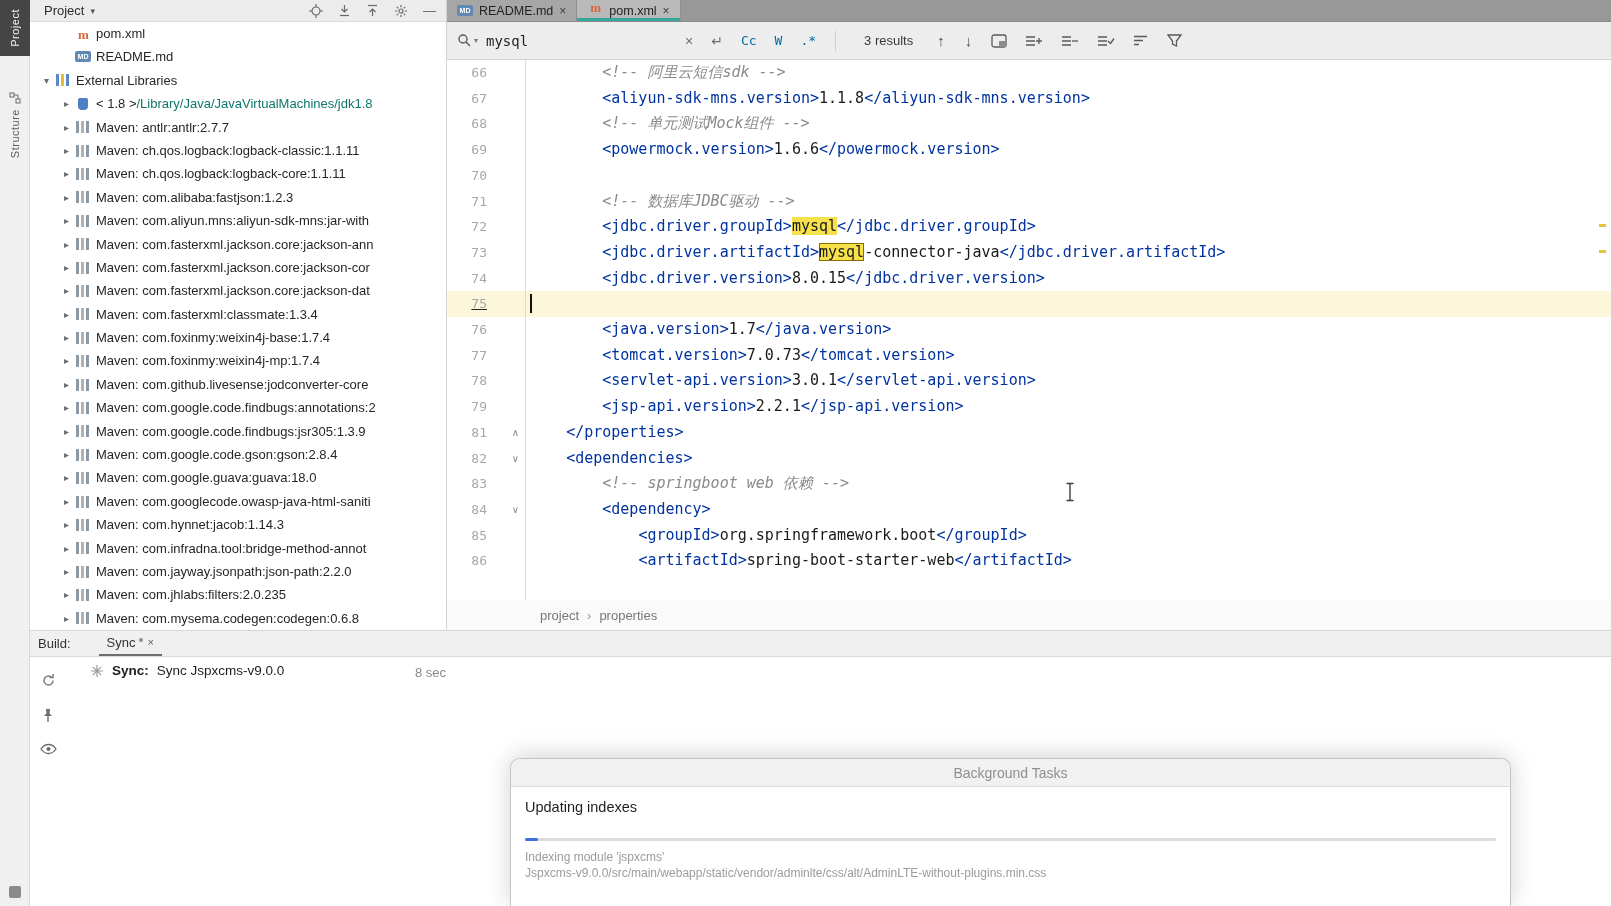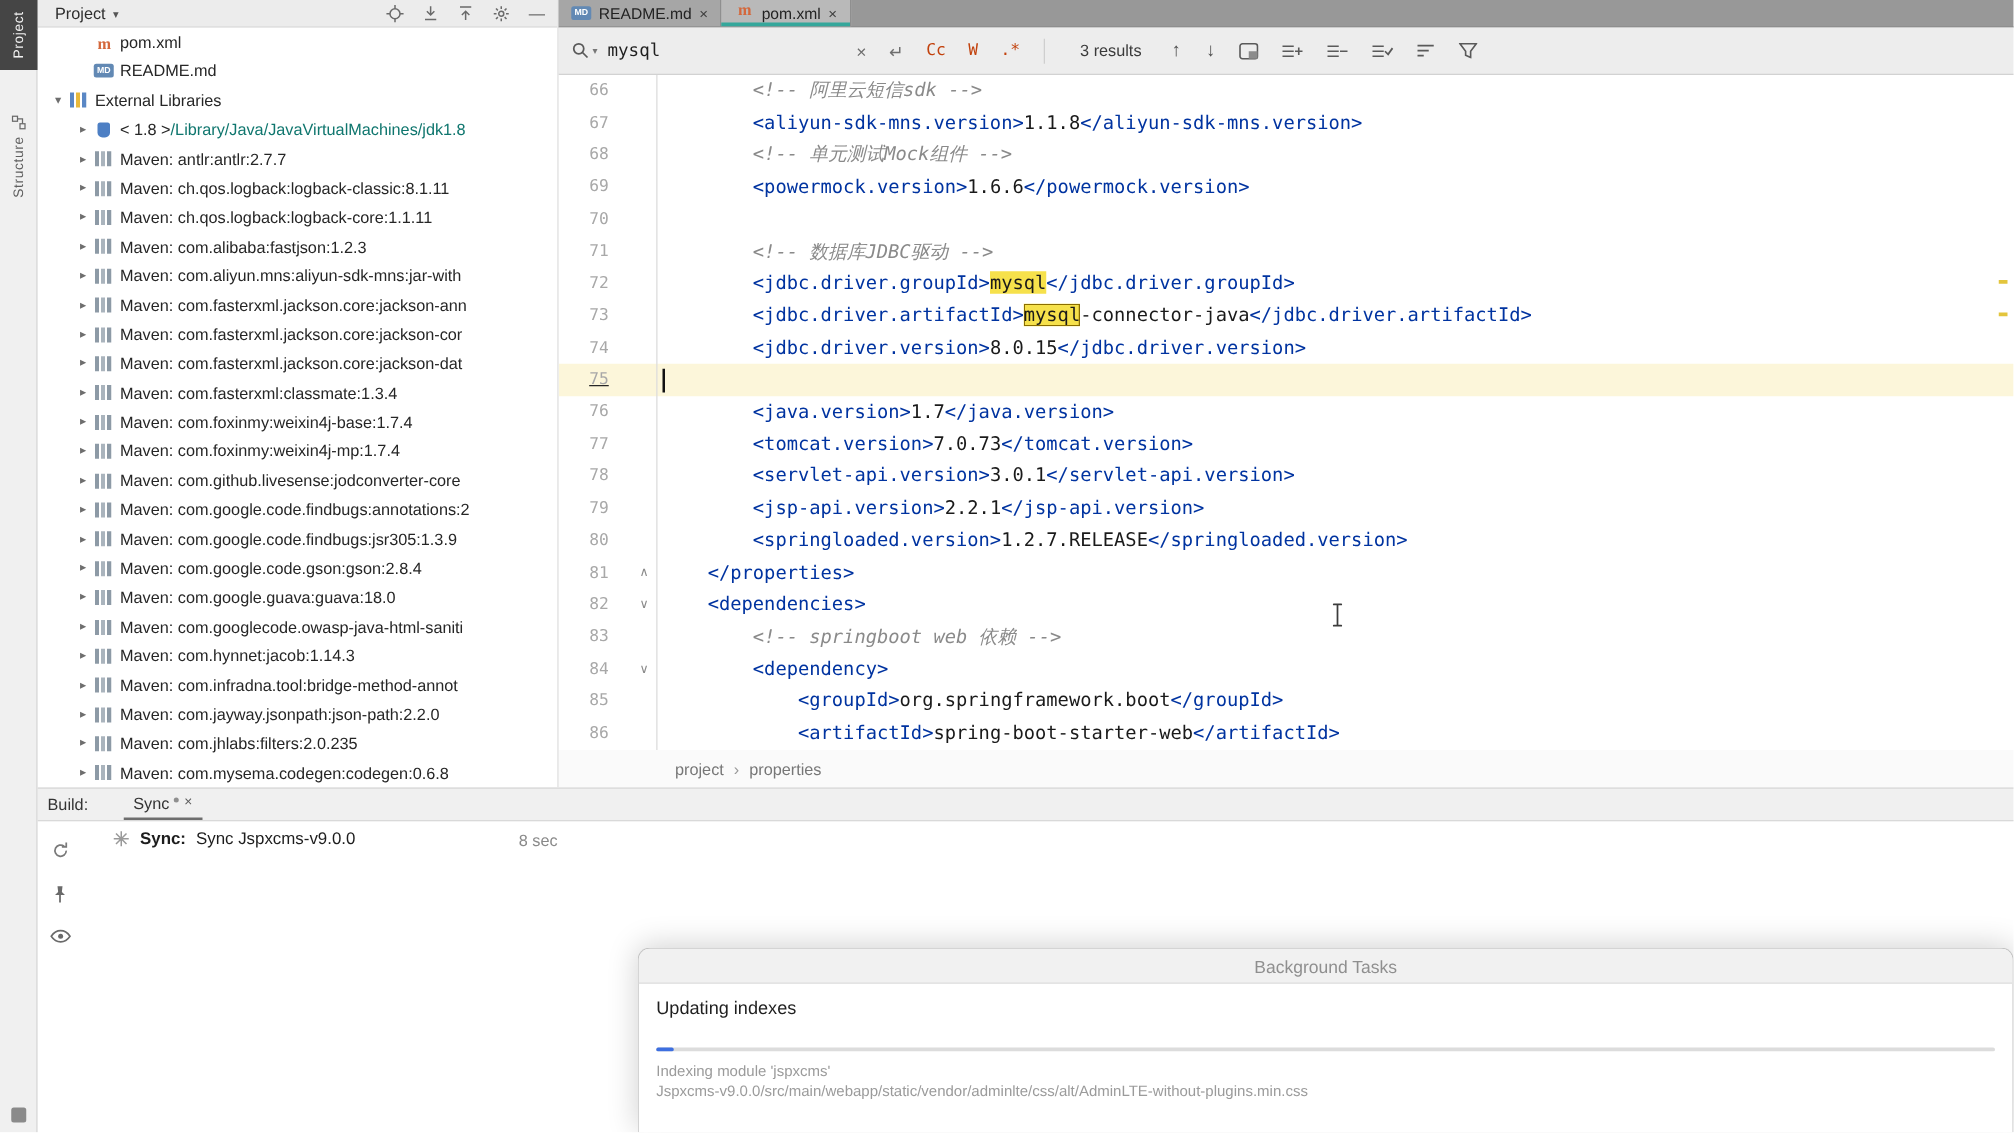--- a/index.html
+++ b/index.html
@@ -60,21 +60,21 @@
   .tab.active::after { content:""; position:absolute; left:0; right:0; bottom:0; height:3px; background:#35a79b; }
   .tab .titem-icon { margin-right:0; }
   .tab-close { font-size:12px; color:#3d3d3d; line-height:1; }
   
   #searchbar { position:absolute; left:0; top:22px; right:0; height:38px; background:#ededed;
     border-bottom:1px solid #d2d2d2; display:flex; align-items:center; padding:0 10px; }
   #search-magnifier { display:flex; align-items:center; gap:2px; margin-right:8px; }
   #search-input { width:190px; border:none; outline:none; background:transparent;
     font-family:"DejaVu Sans Mono", monospace; font-size:14px; color:#1f1f1f; }
   .sb-btn { color:#6e6e6e; font-size:14px; margin:0 9px; line-height:1; }
-  .sb-opt { color:#c2410c; font-size:13px; margin:0 9px; font-family:"DejaVu Sans Mono", monospace; }
+  .sb-opt { color:#0369a1; font-size:13px; margin:0 9px; font-family:"DejaVu Sans Mono", monospace; }
   .vdiv { width:1px; height:20px; background:#cfcfcf; margin:0 10px; }
   #search-results { font-size:13px; color:#3a3a3a; margin:0 14px 0 18px; }
   .nav-arrow { font-size:15px; color:#4f4f4f; margin:0 10px; }
   .sb-ico { margin:0 9px; display:flex; align-items:center; }
   
   #code { position:absolute; left:0; top:60px; right:0; height:540px; background:#fff; overflow:hidden; }
   #gutter-sep { position:absolute; left:78px; top:0; bottom:0; width:1px; background:#dcdcdc; z-index:2; }
   .code-row { height:25.714px; line-height:25.714px; display:flex; white-space:pre; position:relative; }
   .code-row.current { background:#fcf6da;text-decoration:underline; }
   .gut-num { width:40px; flex:none; text-align:right; font-family:"DejaVu Sans Mono", monospace;
@@ -103,21 +103,21 @@
     padding:5px 8px; border-bottom:2px solid #6e6e6e; }
   .mod-dot { width:4px; height:4px; background:#8f8f8f; border-radius:50%; align-self:flex-end; margin-bottom:7px; }
   #build-tab .tab-close { color:#5a5a5a; font-size:11px; }
   #build-tools { position:absolute; left:0; top:27px; width:36px; bottom:0;
     display:flex; flex-direction:column; align-items:center; padding-top:16px; gap:20px; }
   #build-msg { position:absolute; left:60px; top:33px; display:flex; align-items:center; gap:8px;
     font-size:13.5px; color:#1d1d1d; }
   #build-msg b { font-weight:bold; }
   #build-duration { position:absolute; left:385px; top:35px; font-size:13px; color:#8a8a8a; }
   
-  #bg-tasks { position:absolute; left:510px; top:758px; width:1101px; height:148px; background:#fff;
+  #bg-tasks { position:absolute; left:510px; top:758px; width:1001px; height:148px; background:#fff;
     border:1px solid #c4c4c4; border-bottom:none; border-radius:10px 10px 0 0;
     box-shadow:0 -2px 24px rgba(0,0,0,0.18); z-index:50; overflow:hidden; }
   #bg-tasks-header { height:28px; background:#f1f1f1; border-bottom:1px solid #dedede;
     display:flex; align-items:center; justify-content:center; font-size:14px; color:#8f8f8f; }
   #bg-tasks-body { padding:12px 14px 0 14px; }
   #bg-task-title { font-size:14.5px; color:#1f1f1f; margin-bottom:23px; }
   #progress-track { height:3px; background:#dcdcdc; border-radius:2px; margin-bottom:9px; position:relative; }
   #progress-fill { position:absolute; left:0; top:0; bottom:0; background:#3d6fe0; border-radius:2px; }
   .bg-detail { font-size:12px; color:#9b9b9b; line-height:15.5px; }
   
@@ -190,21 +190,21 @@
           <span class="tree-sub"> /Library/Java/JavaVirtualMachines/jdk1.8</span>
         </div>
         <div class="tree-row indent-1">
           <span class="tree-arrow">▸</span>
           <span class="titem-icon ic-lib"></span>
           <span class="tree-label">Maven: antlr:antlr:2.7.7</span>
         </div>
         <div class="tree-row indent-1">
           <span class="tree-arrow">▸</span>
           <span class="titem-icon ic-lib"></span>
-          <span class="tree-label">Maven: ch.qos.logback:logback-classic:8.1.11</span>
+          <span class="tree-label">Maven: ch.qos.logback:logback-classic:1.1.11</span>
         </div>
         <div class="tree-row indent-1">
           <span class="tree-arrow">▸</span>
           <span class="titem-icon ic-lib"></span>
           <span class="tree-label">Maven: ch.qos.logback:logback-core:1.1.11</span>
         </div>
         <div class="tree-row indent-1">
           <span class="tree-arrow">▸</span>
           <span class="titem-icon ic-lib"></span>
           <span class="tree-label">Maven: com.alibaba:fastjson:1.2.3</span>
@@ -380,21 +380,20 @@
           <div class="code-row"><span class="gut-num">70</span><span class="gut-fold"></span><span class="code-text"></span></div>
           <div class="code-row"><span class="gut-num">71</span><span class="gut-fold"></span><span class="code-text"><span class="seg-pl">        </span><span class="seg-cm">&lt;!-- 数据库JDBC驱动 --&gt;</span></span></div>
           <div class="code-row"><span class="gut-num">72</span><span class="gut-fold"></span><span class="code-text"><span class="seg-pl">        </span><span class="seg-tg">&lt;jdbc.driver.groupId&gt;</span><span class="seg-hl">mysql</span><span class="seg-tg">&lt;/jdbc.driver.groupId&gt;</span></span></div>
           <div class="code-row"><span class="gut-num">73</span><span class="gut-fold"></span><span class="code-text"><span class="seg-pl">        </span><span class="seg-tg">&lt;jdbc.driver.artifactId&gt;</span><span class="seg-hc">mysql</span><span class="seg-tx">-connector-java</span><span class="seg-tg">&lt;/jdbc.driver.artifactId&gt;</span></span></div>
           <div class="code-row"><span class="gut-num">74</span><span class="gut-fold"></span><span class="code-text"><span class="seg-pl">        </span><span class="seg-tg">&lt;jdbc.driver.version&gt;</span><span class="seg-tx">8.0.15</span><span class="seg-tg">&lt;/jdbc.driver.version&gt;</span></span></div>
           <div class="code-row current"><span class="gut-num">75</span><span class="gut-fold"></span><span class="code-text"><span class="caret"></span></span></div>
           <div class="code-row"><span class="gut-num">76</span><span class="gut-fold"></span><span class="code-text"><span class="seg-pl">        </span><span class="seg-tg">&lt;java.version&gt;</span><span class="seg-tx">1.7</span><span class="seg-tg">&lt;/java.version&gt;</span></span></div>
           <div class="code-row"><span class="gut-num">77</span><span class="gut-fold"></span><span class="code-text"><span class="seg-pl">        </span><span class="seg-tg">&lt;tomcat.version&gt;</span><span class="seg-tx">7.0.73</span><span class="seg-tg">&lt;/tomcat.version&gt;</span></span></div>
           <div class="code-row"><span class="gut-num">78</span><span class="gut-fold"></span><span class="code-text"><span class="seg-pl">        </span><span class="seg-tg">&lt;servlet-api.version&gt;</span><span class="seg-tx">3.0.1</span><span class="seg-tg">&lt;/servlet-api.version&gt;</span></span></div>
           <div class="code-row"><span class="gut-num">79</span><span class="gut-fold"></span><span class="code-text"><span class="seg-pl">        </span><span class="seg-tg">&lt;jsp-api.version&gt;</span><span class="seg-tx">2.2.1</span><span class="seg-tg">&lt;/jsp-api.version&gt;</span></span></div>
-          <div class="code-row"><span class="gut-num">80</span><span class="gut-fold"></span><span class="code-text"><span class="seg-pl">        </span><span class="seg-tg">&lt;springloaded.version&gt;</span><span class="seg-tx">1.2.7.RELEASE</span><span class="seg-tg">&lt;/springloaded.version&gt;</span></span></div>
           <div class="code-row"><span class="gut-num">81</span><span class="gut-fold">∧</span><span class="code-text"><span class="seg-pl">    </span><span class="seg-tg">&lt;/properties&gt;</span></span></div>
           <div class="code-row"><span class="gut-num">82</span><span class="gut-fold">∨</span><span class="code-text"><span class="seg-pl">    </span><span class="seg-tg">&lt;dependencies&gt;</span></span></div>
           <div class="code-row"><span class="gut-num">83</span><span class="gut-fold"></span><span class="code-text"><span class="seg-pl">        </span><span class="seg-cm">&lt;!-- springboot web 依赖 --&gt;</span></span></div>
           <div class="code-row"><span class="gut-num">84</span><span class="gut-fold">∨</span><span class="code-text"><span class="seg-pl">        </span><span class="seg-tg">&lt;dependency&gt;</span></span></div>
           <div class="code-row"><span class="gut-num">85</span><span class="gut-fold"></span><span class="code-text"><span class="seg-pl">            </span><span class="seg-tg">&lt;groupId&gt;</span><span class="seg-tx">org.springframework.boot</span><span class="seg-tg">&lt;/groupId&gt;</span></span></div>
           <div class="code-row"><span class="gut-num">86</span><span class="gut-fold"></span><span class="code-text"><span class="seg-pl">            </span><span class="seg-tg">&lt;artifactId&gt;</span><span class="seg-tx">spring-boot-starter-web</span><span class="seg-tg">&lt;/artifactId&gt;</span></span></div>
         </div>
       <div class="scroll-mark" style="left:1152px; top:164px;"></div>
       <div class="scroll-mark" style="left:1152px; top:190px;"></div>
     </div>

